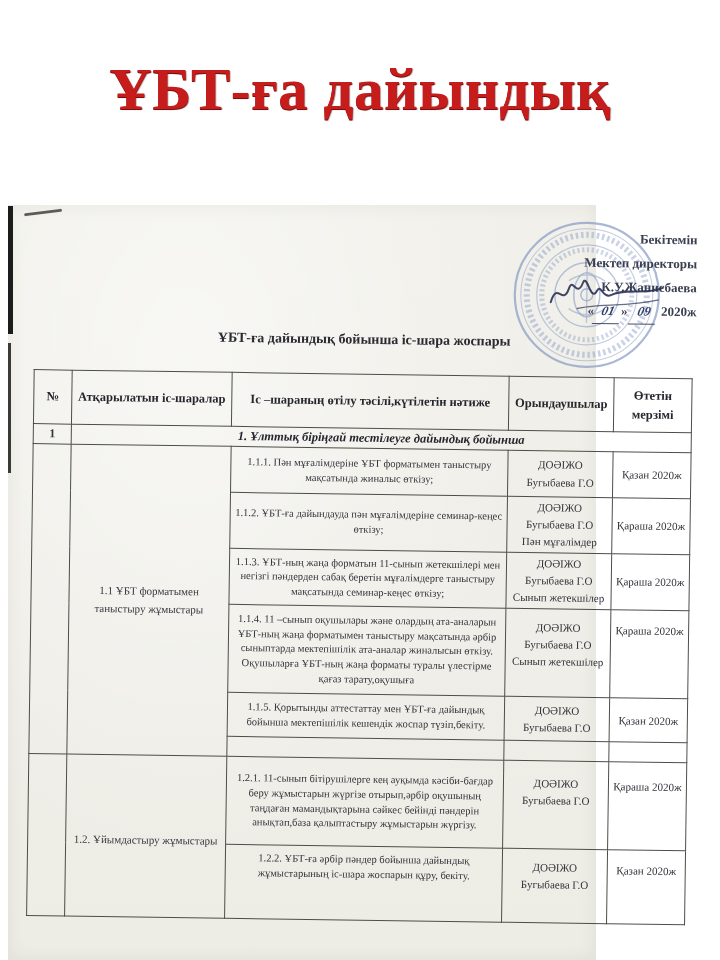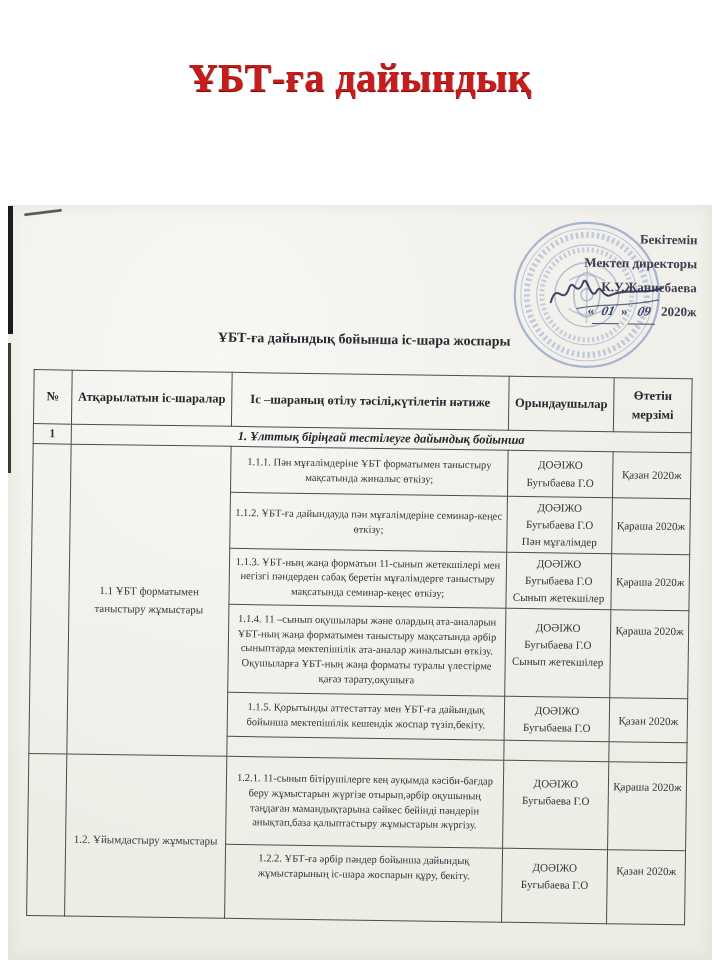--- a/index.html
+++ b/index.html
@@ -8,29 +8,29 @@
     background:#ffffff;
     font-family:"Liberation Serif","DejaVu Serif",serif;
     position:relative;overflow:hidden;
   }
 
   
   .slide-title{
     position:absolute;top:52px;left:0;width:720px;
     text-align:center;
     font-weight:bold;
-    font-size:40px;line-height:1.28;
+    font-size:59px;line-height:1.28;
     color:#c61c1c;
     text-shadow:0 1px 0 #7e0d0d,1px 1px 1px rgba(90,10,10,.45);
     letter-spacing:.5px;
   }
 
   
   .scan{
-    position:absolute;left:8px;top:205px;width:704px;height:755px;
+    position:absolute;left:8px;top:205px;width:588px;height:755px;
     background:
       radial-gradient(ellipse at 30% 20%, rgba(255,255,255,.5), rgba(0,0,0,0) 60%),
       linear-gradient(180deg,#f1f0ea 0%,#efeee8 55%,#edece5 100%);
     box-shadow:inset 0 0 18px rgba(60,60,50,.08);
   }
   .scan-inner{
     position:absolute;left:0;top:0;width:704px;height:755px;
     transform:rotate(0.8deg);transform-origin:20px 0;
   }
 

